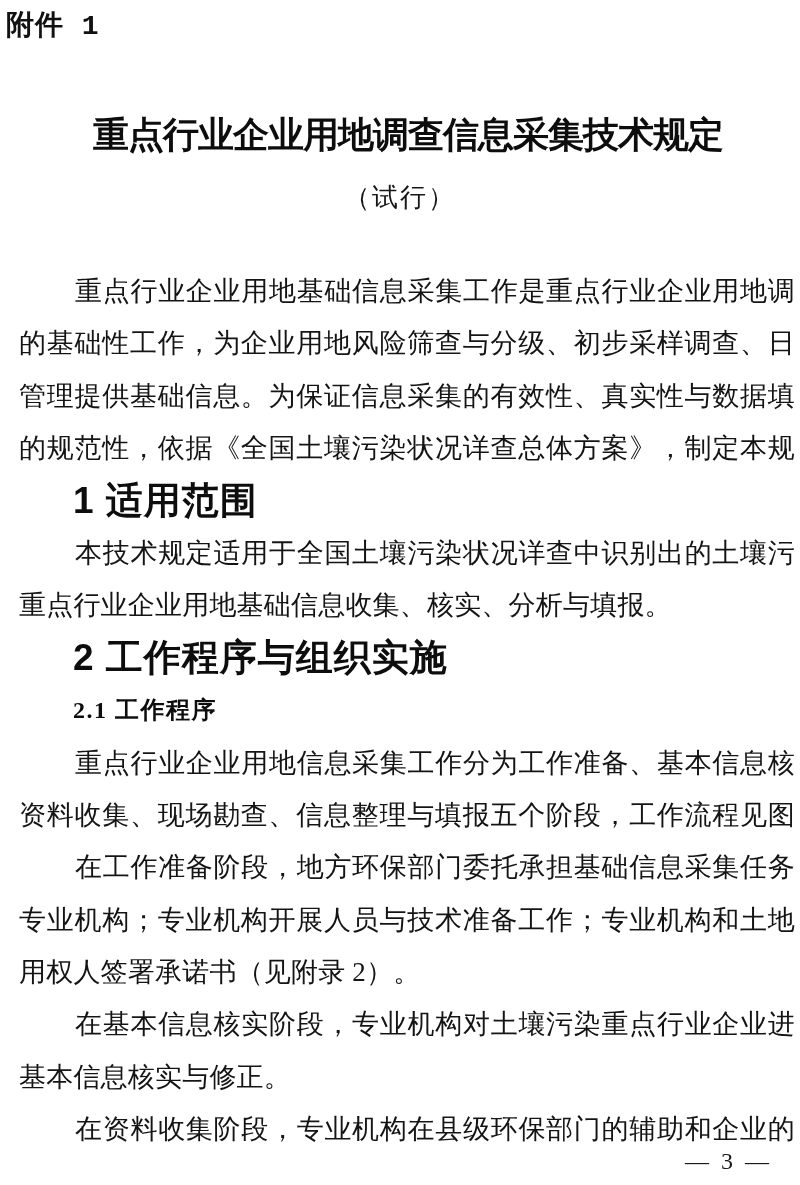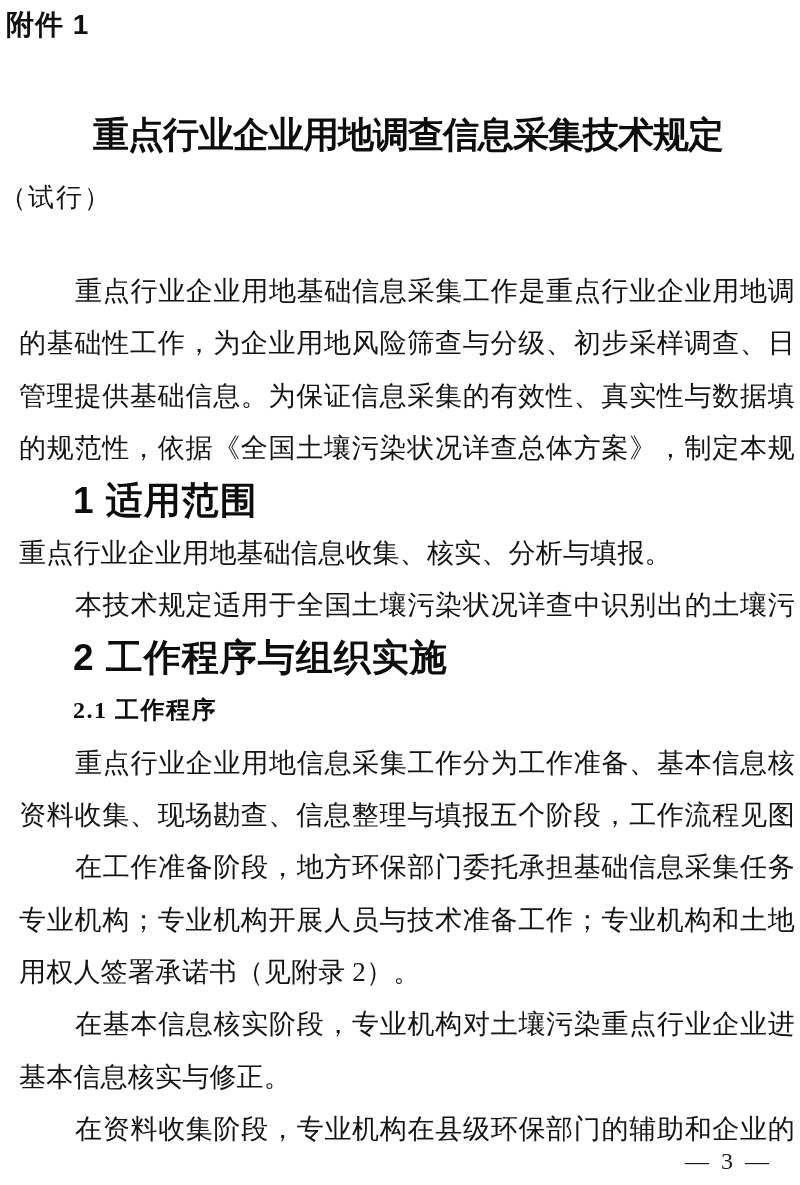--- a/index.html
+++ b/index.html
@@ -8,21 +8,21 @@
     width: 800px;
     height: 1185px;
     background: #ffffff;
     overflow: hidden;
     color: #141414;
   }
   .attachment-label {
     position: absolute;
     left: 6px;
     top: 6px;
-    font-family: Liberation Sans, sans-serif;
+    font-family: Liberation Mono, monospace;
     font-weight: 600;
     font-size: 28px;
     letter-spacing: 1px;
     color: #111;
   }
   .doc-title {
     position: absolute;
     top: 103px;
     left: 0;
     width: 100%;
@@ -33,20 +33,21 @@
     font-size: 36px;
     letter-spacing: -1px;
     color: #0d0d0d;
     white-space: nowrap;
   }
   .doc-subtitle {
     position: absolute;
     top: 180px;
     left: 0;
     width: 100%;
+    text-align: center;
     font-family: "Liberation Serif", serif;
     font-size: 26px;
     letter-spacing: 2px;
     color: #161616;
   }
   .doc-body {
     position: absolute;
     top: 265px;
     left: 3px;
     right: 5px;
@@ -103,22 +104,22 @@
   <h1 class="doc-title">重点行业企业用地调查信息采集技术规定</h1>
 
   <div class="doc-subtitle">（试行）</div>
 
   <div class="doc-body">
       <div class="line para-start justified">重点行业企业用地基础信息采集工作是重点行业企业用地调查</div>
       <div class="line justified">的基础性工作，为企业用地风险筛查与分级、初步采样调查、日常</div>
       <div class="line justified">管理提供基础信息。为保证信息采集的有效性、真实性与数据填报</div>
       <div class="line justified">的规范性，依据《全国土壤污染状况详查总体方案》，制定本规定。</div>
       <div class="line heading-hei">1 适用范围</div>
+      <div class="line para-start justified">本技术规定适用于全国土壤污染状况详查中识别出的土壤污染</div>
       <div class="line">重点行业企业用地基础信息收集、核实、分析与填报。</div>
-      <div class="line para-start justified">本技术规定适用于全国土壤污染状况详查中识别出的土壤污染</div>
       <div class="line heading-hei">2 工作程序与组织实施</div>
       <div class="line heading-kai">2.1 工作程序</div>
       <div class="line para-start justified">重点行业企业用地信息采集工作分为工作准备、基本信息核实、</div>
       <div class="line justified">资料收集、现场勘查、信息整理与填报五个阶段，工作流程见图 1。</div>
       <div class="line para-start justified">在工作准备阶段，地方环保部门委托承担基础信息采集任务的</div>
       <div class="line justified">专业机构；专业机构开展人员与技术准备工作；专业机构和土地使</div>
       <div class="line">用权人签署承诺书（见附录 2）。</div>
       <div class="line para-start justified">在基本信息核实阶段，专业机构对土壤污染重点行业企业进行</div>
       <div class="line">基本信息核实与修正。</div>
       <div class="line para-start justified">在资料收集阶段，专业机构在县级环保部门的辅助和企业的配</div>

